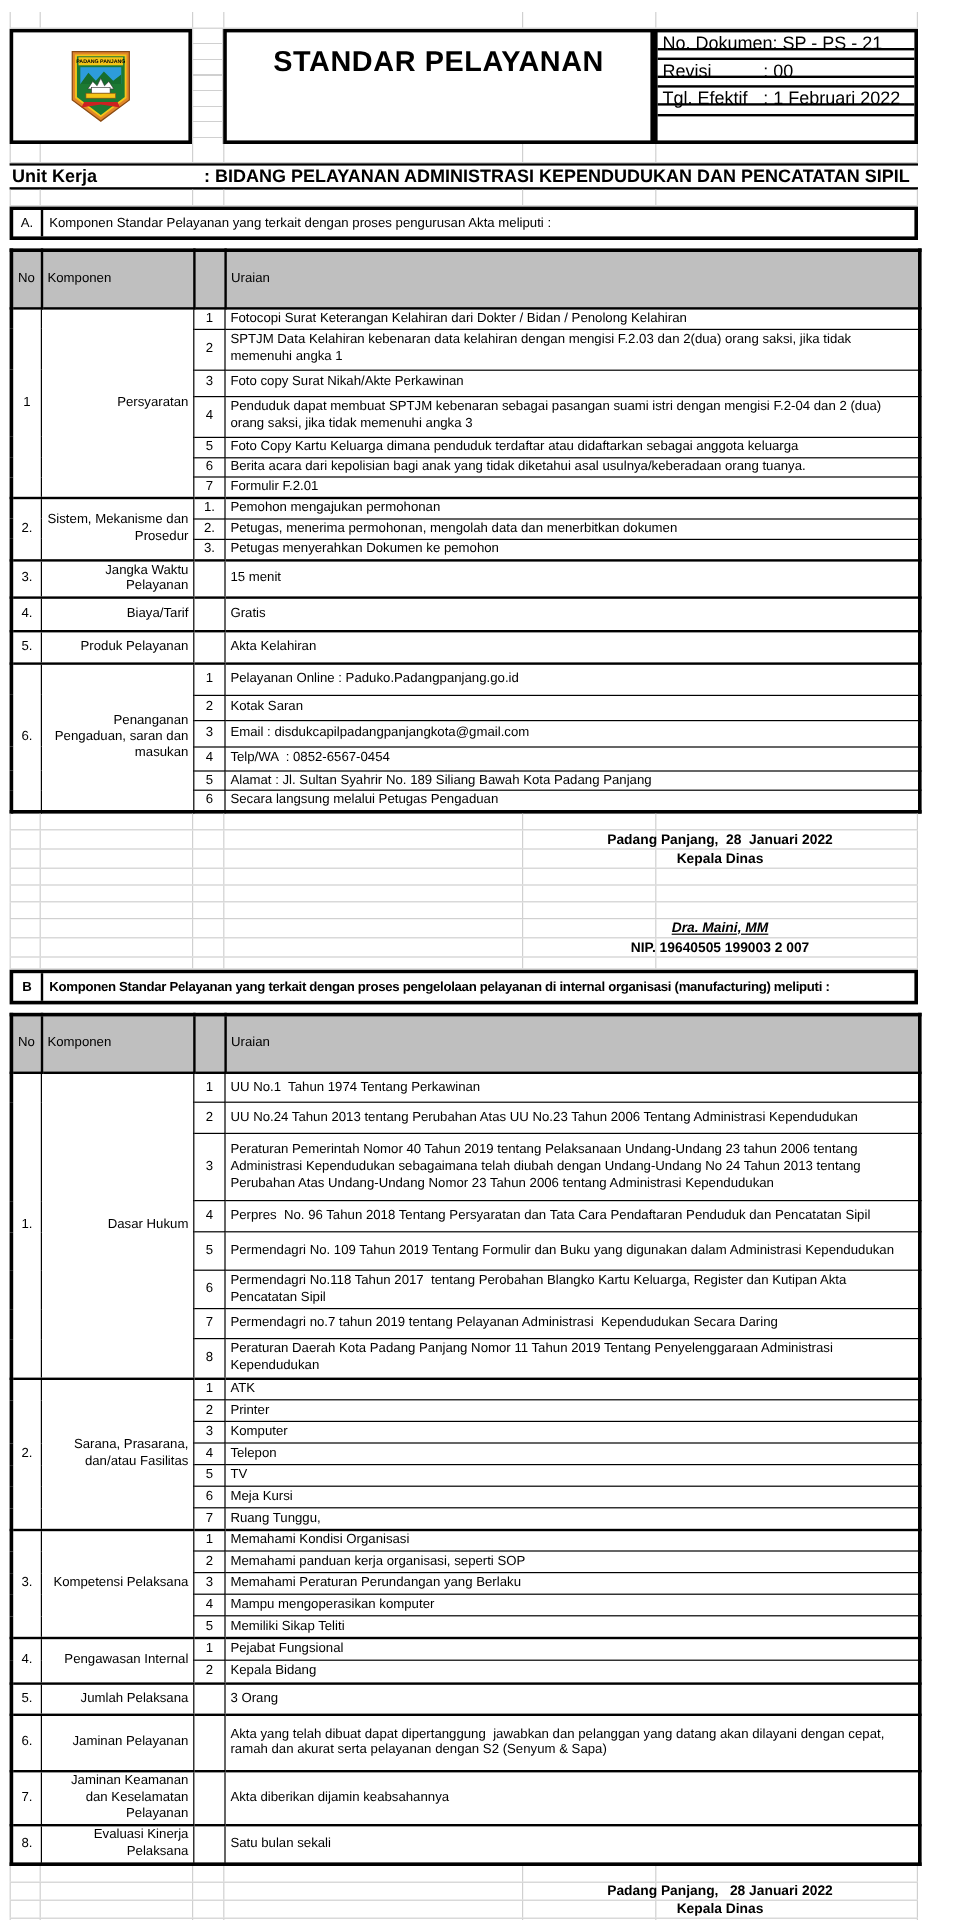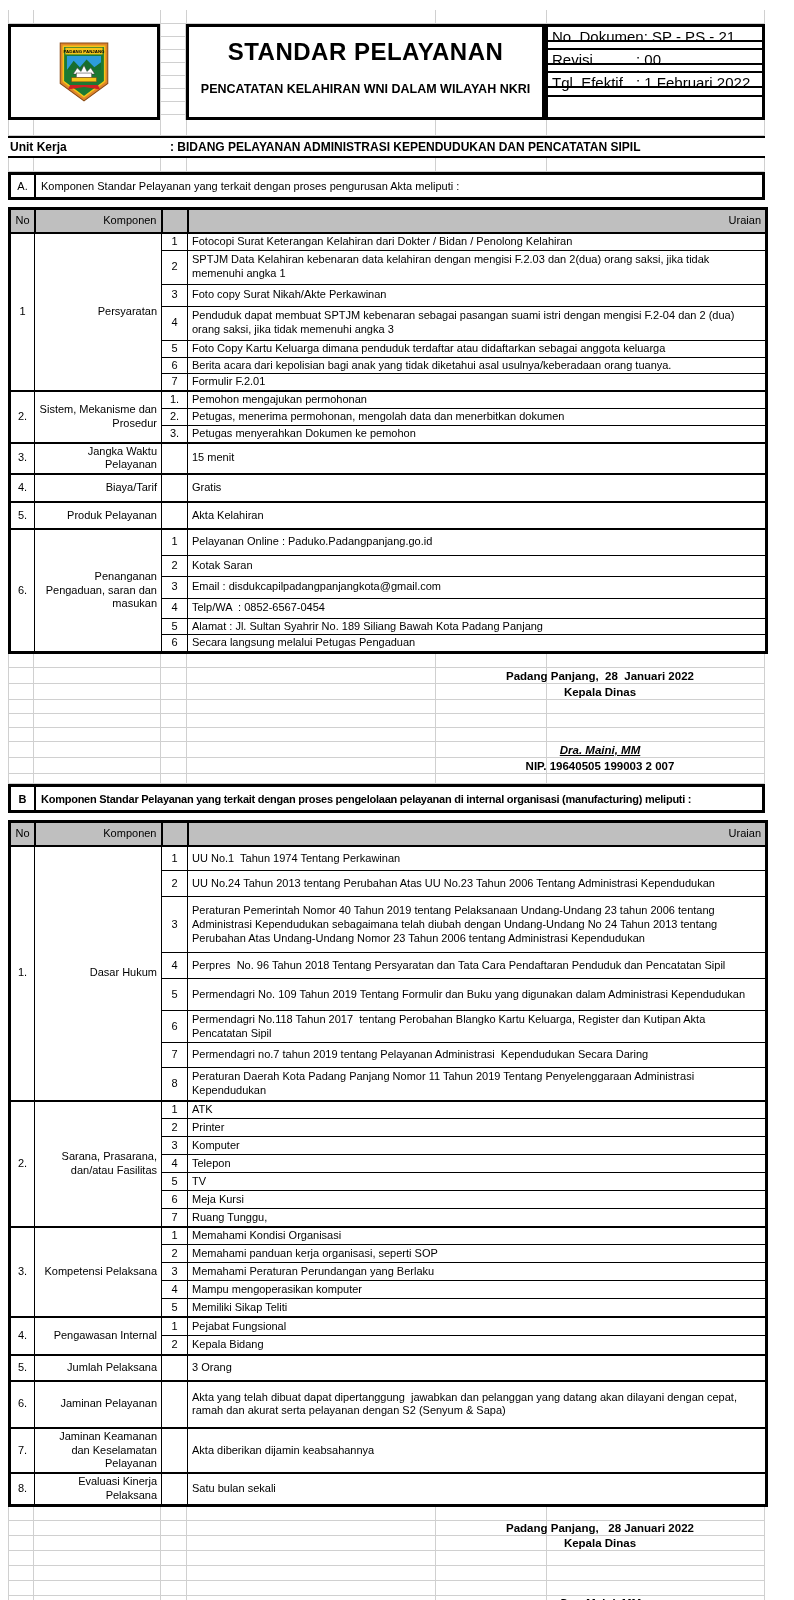--- a/index.html
+++ b/index.html
@@ -49,35 +49,35 @@
   .main-title { font-size:24px; font-weight:bold; letter-spacing:.5px; }
   .sub-title { font-size:12.5px; font-weight:bold; line-height:1.45; max-width:340px; margin:14px auto 0; }
   .docinfo-cell { width:220px; border:3px solid #000; display:flex; flex-direction:column; }
   .di-row { border-bottom:2px solid #000; padding:1px 4px 0; font-size:15px; }
   .di-row:last-child { border-bottom:none; flex:1; }
   .di-label { display:inline-block; min-width:84px; }
   .h14{height:15px}.h8{height:8px}.h9{height:9px}
 
   
   .unit-row { height:22px; border-top:2px solid #000; border-bottom:2px solid #000;
-    display:flex; align-items:center; font-weight:bold; font-size:12px; }
+    display:flex; align-items:center; font-weight:bold; font-size:15px; }
   .unit-label { width:152px; padding-left:2px; }
   .unit-value { padding-left:10px; white-space:nowrap; }
 
   
   .sec-head { display:flex; border:3px solid #000; align-items:stretch; }
   .sec-head .sno { width:25px; border-right:2px solid #000; display:flex; align-items:center; justify-content:center; }
   .sec-head .stitle { flex:1; display:flex; align-items:center; padding-left:5px; overflow:hidden; }
   .sec-head.bold .stitle { font-weight:bold; white-space:nowrap; letter-spacing:-0.25px; }
   .gap7 { height:7px; }
 
   
   table { border-collapse:collapse; width:757px; table-layout:fixed; font-size:11px; border:3px solid #000; }
   td { border:1px solid #000; vertical-align:middle; padding:1px 4px; line-height:1.25; }
-  tr.thead td { background:#bfbfbf; text-align:right; border:2px solid #000; height:17px; padding:4px 4px; }
+  tr.thead td { background:#bfbfbf; text-align:left; border:2px solid #000; height:17px; padding:16px 4px; }
   tr.gs td { border-top:2px solid #000; }
   td.no, td.num { text-align:center; padding:1px 2px; }
   td.ura { white-space:pre-wrap; position:relative; overflow:hidden; }
   td.kmp { padding-left:4px;text-align:right; }
 </style>
 </head>
 <body>
 
 <div class="doc">
 
@@ -94,21 +94,20 @@
         <path d="M17 56 L30 38 L42 51 L55 36 L70 51 L83 41 V56 Z" fill="#166e2e"></path>
         <path d="M29 64 L37 52 L44 59 L50 47 L56 59 L63 52 L71 64 Z" fill="#ffffff" stroke="#333" stroke-width="1"></path>
         <rect x="35" y="62" width="30" height="9" fill="#ffffff" stroke="#333" stroke-width="1"></rect>
         <rect x="26" y="71" width="48" height="8" fill="#f5c518" stroke="#8a4a12" stroke-width="1"></rect>
         <path d="M23 85 L77 85 L81 94 L50 89 L19 94 Z" fill="#cc2222"></path>
       </svg>
     </div>
     <div class="mini-strip"></div>
     <div class="title-cell">
       <div class="main-title">STANDAR PELAYANAN</div>
-      <div class="sub-title">PENCATATAN KELAHIRAN WNI DALAM WILAYAH NKRI</div>
     </div>
     <div class="docinfo-cell">
       <div class="di-row h14"><span class="di-label">No. Dokumen</span><span>: SP - PS - 21</span></div>
       <div class="di-row h8"></div>
       <div class="di-row h14"><span class="di-label">Revisi</span><span>: 00</span></div>
       <div class="di-row h8"></div>
       <div class="di-row h14"><span class="di-label">Tgl. Efektif</span><span>: 1 Februari 2022</span></div>
       <div class="di-row h9"></div>
       <div class="di-row"></div>
     </div>

